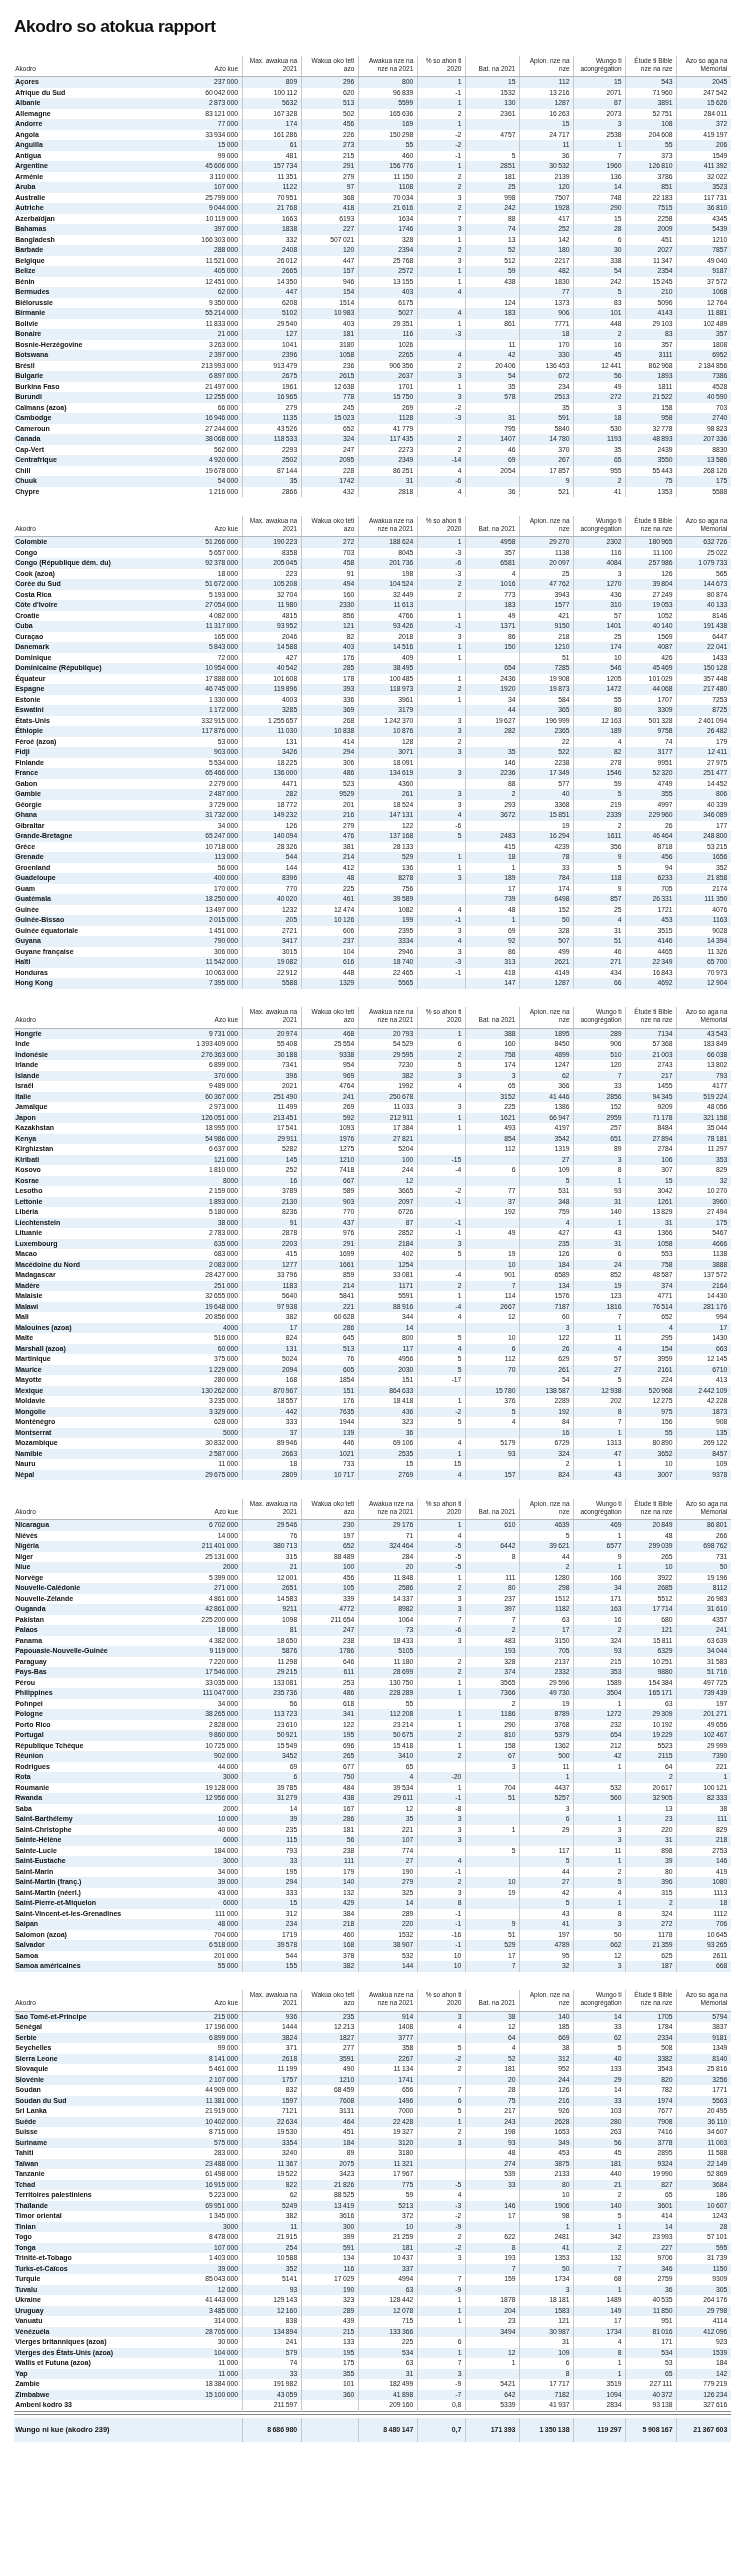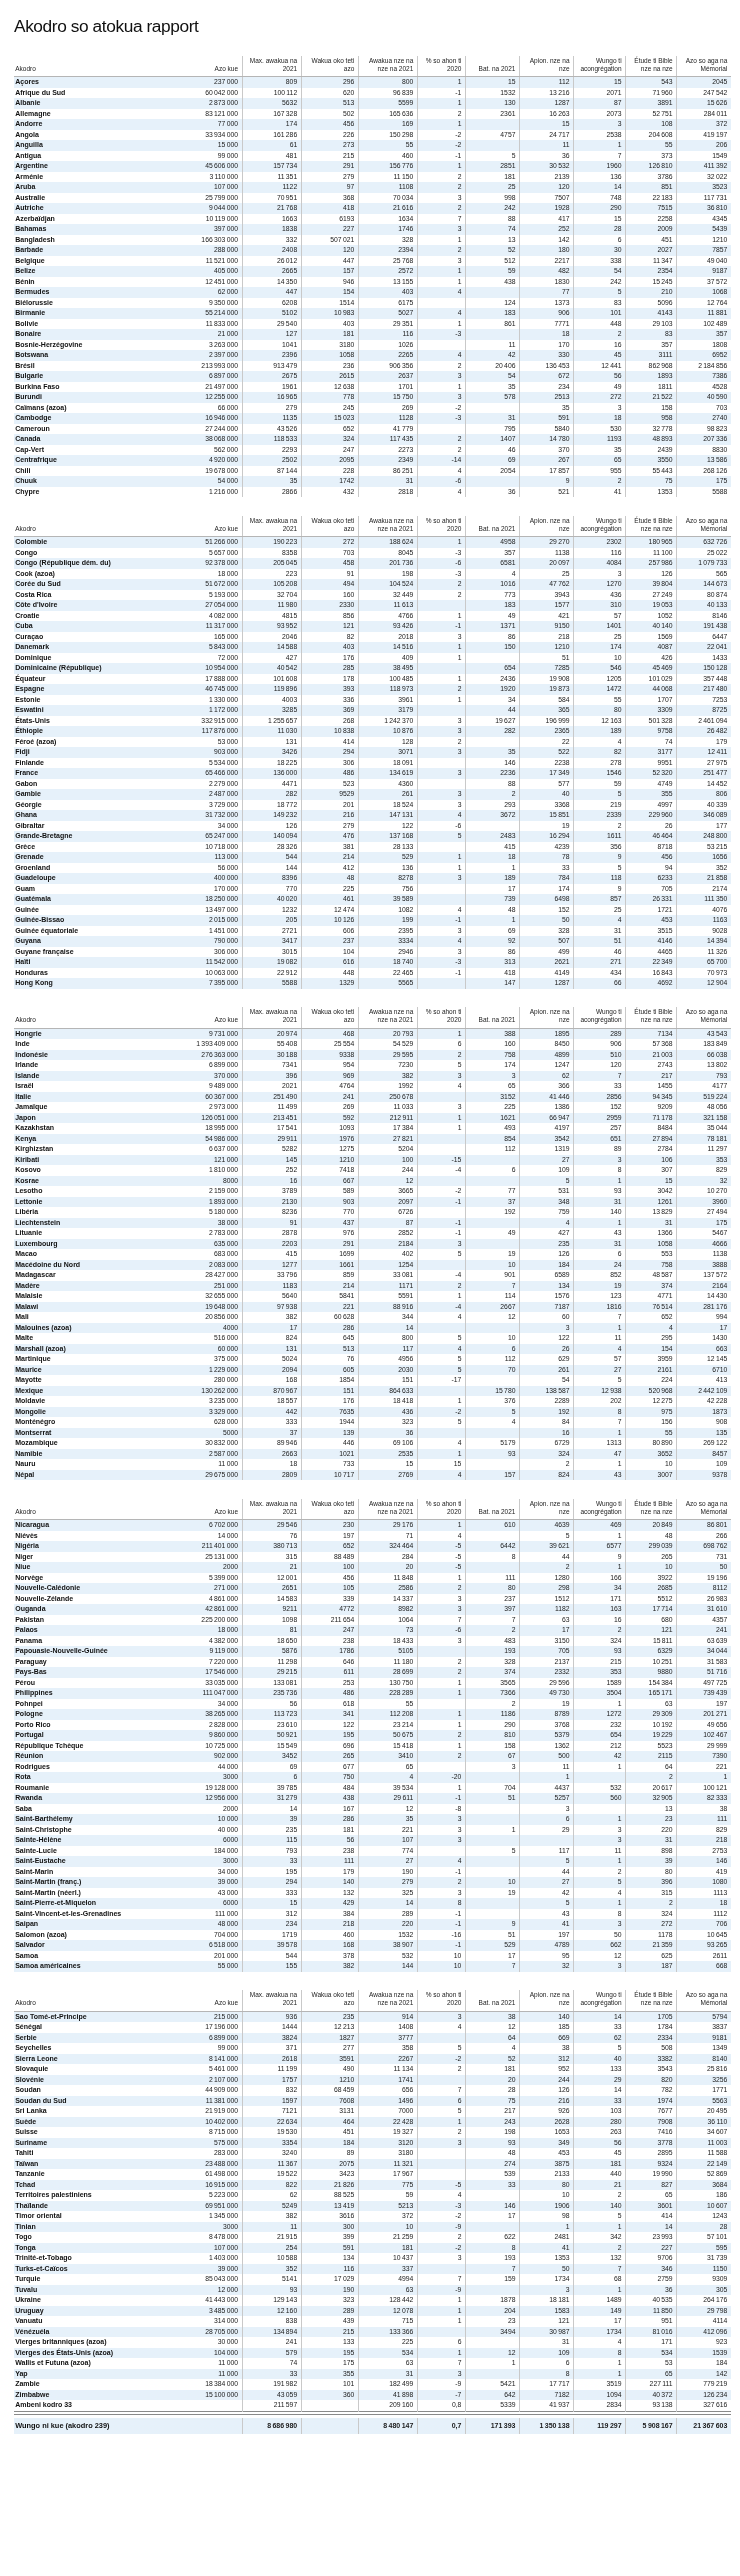--- a/index.html
+++ b/index.html
@@ -2,38 +2,38 @@
 <html style="font-size:10px"><head>
 <meta charset="utf-8">
 <style>
   html,body{margin:0;padding:0;}
   body{
     width:740px;height:2576px;overflow:hidden;background:#ffffff;
     font-family:"Liberation Sans","DejaVu Sans",sans-serif;color:#1a1a1a;
     -webkit-font-smoothing:antialiased;
   }
   .page{padding:16px 8.6px 0 14px;}
-  h1{font-size:17.3px;font-weight:400;letter-spacing:-0.4px;margin:0 0 18.5px 0;color:#111;}
+  h1{font-size:17.3px;font-weight:700;letter-spacing:-0.4px;margin:0 0 18.5px 0;color:#111;}
   table.report-table{border-collapse:collapse;table-layout:fixed;width:717px;}
   table.report-table + table.report-table{margin-top:18.5px;}
   thead th{
     font-size:6.5px;font-weight:400;color:#222;text-align:right;vertical-align:bottom;
     padding:1.2px 3.7px 3.1px 1.2px;line-height:1.25;border-bottom:0.6px solid #b5b5b5;
   }
   thead th:first-child{text-align:left;padding-left:1.2px;}
   thead th.vrule, tbody td.vrule{border-left:0.6px solid #c9c9c9;}
   tbody td{
     font-size:6.8px;height:10.5px;line-height:10.5px;padding:0 3.7px 0 1.2px;
     text-align:right;white-space:nowrap;overflow:hidden;color:#1a1a1a;
   }
   tbody td.name{text-align:left;font-weight:700;font-size:7px;padding-left:1.2px;color:#111;}
   tbody tr.stripe{background:#e6f1fa;}
   tr.double-rule td{height:1.9px;line-height:1.9px;padding:0;border-top:0.6px solid #8a8a8a;border-bottom:0.6px solid #8a8a8a;background:#fff;}
   tr.rule-spacer td{height:3.7px;line-height:3.7px;padding:0;background:#fff;}
-  tr.total-row td{background:#e6f1fa;font-weight:700;height:16px;line-height:16px;font-size:7px;}
+  tr.total-row td{background:#e6f1fa;font-weight:700;height:24px;line-height:16px;font-size:7px;}
   tr.total-row td.name{font-size:7.4px;}
 </style>
 </head>
 <body>
 
 <div class="page">
   <h1>Akodro so atokua rapport</h1>
   <div id="report-sections">
       <table class="report-table">
         <colgroup>

